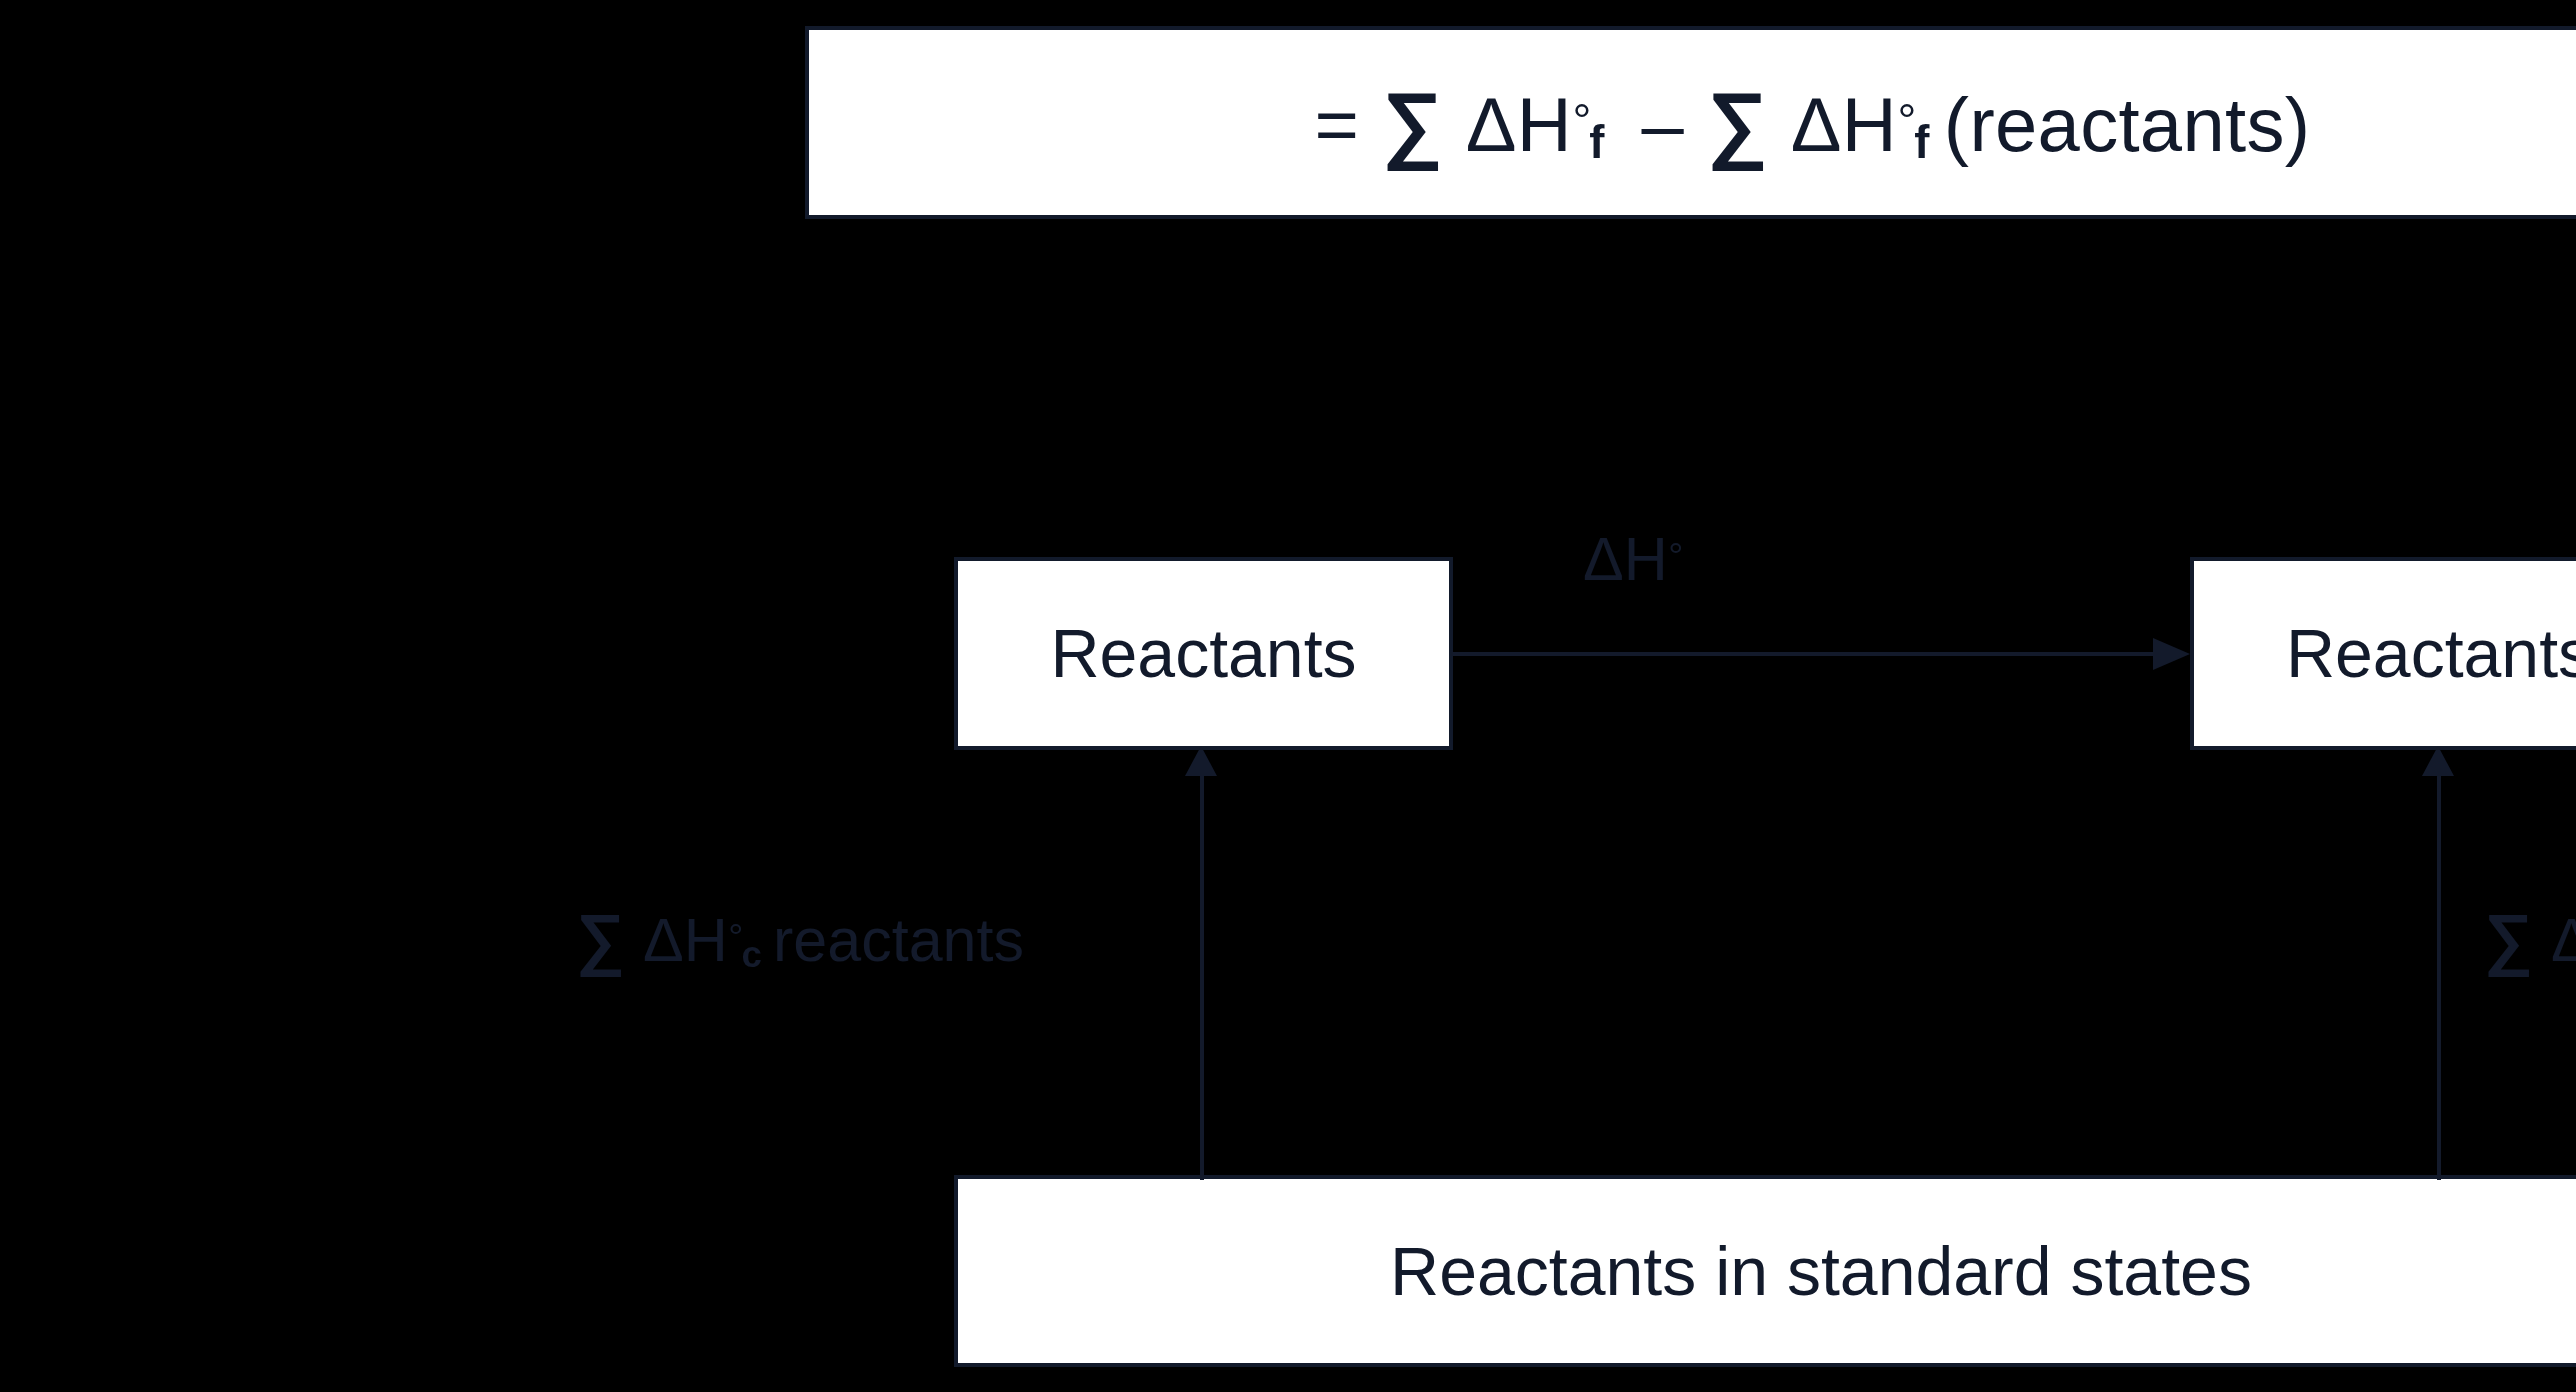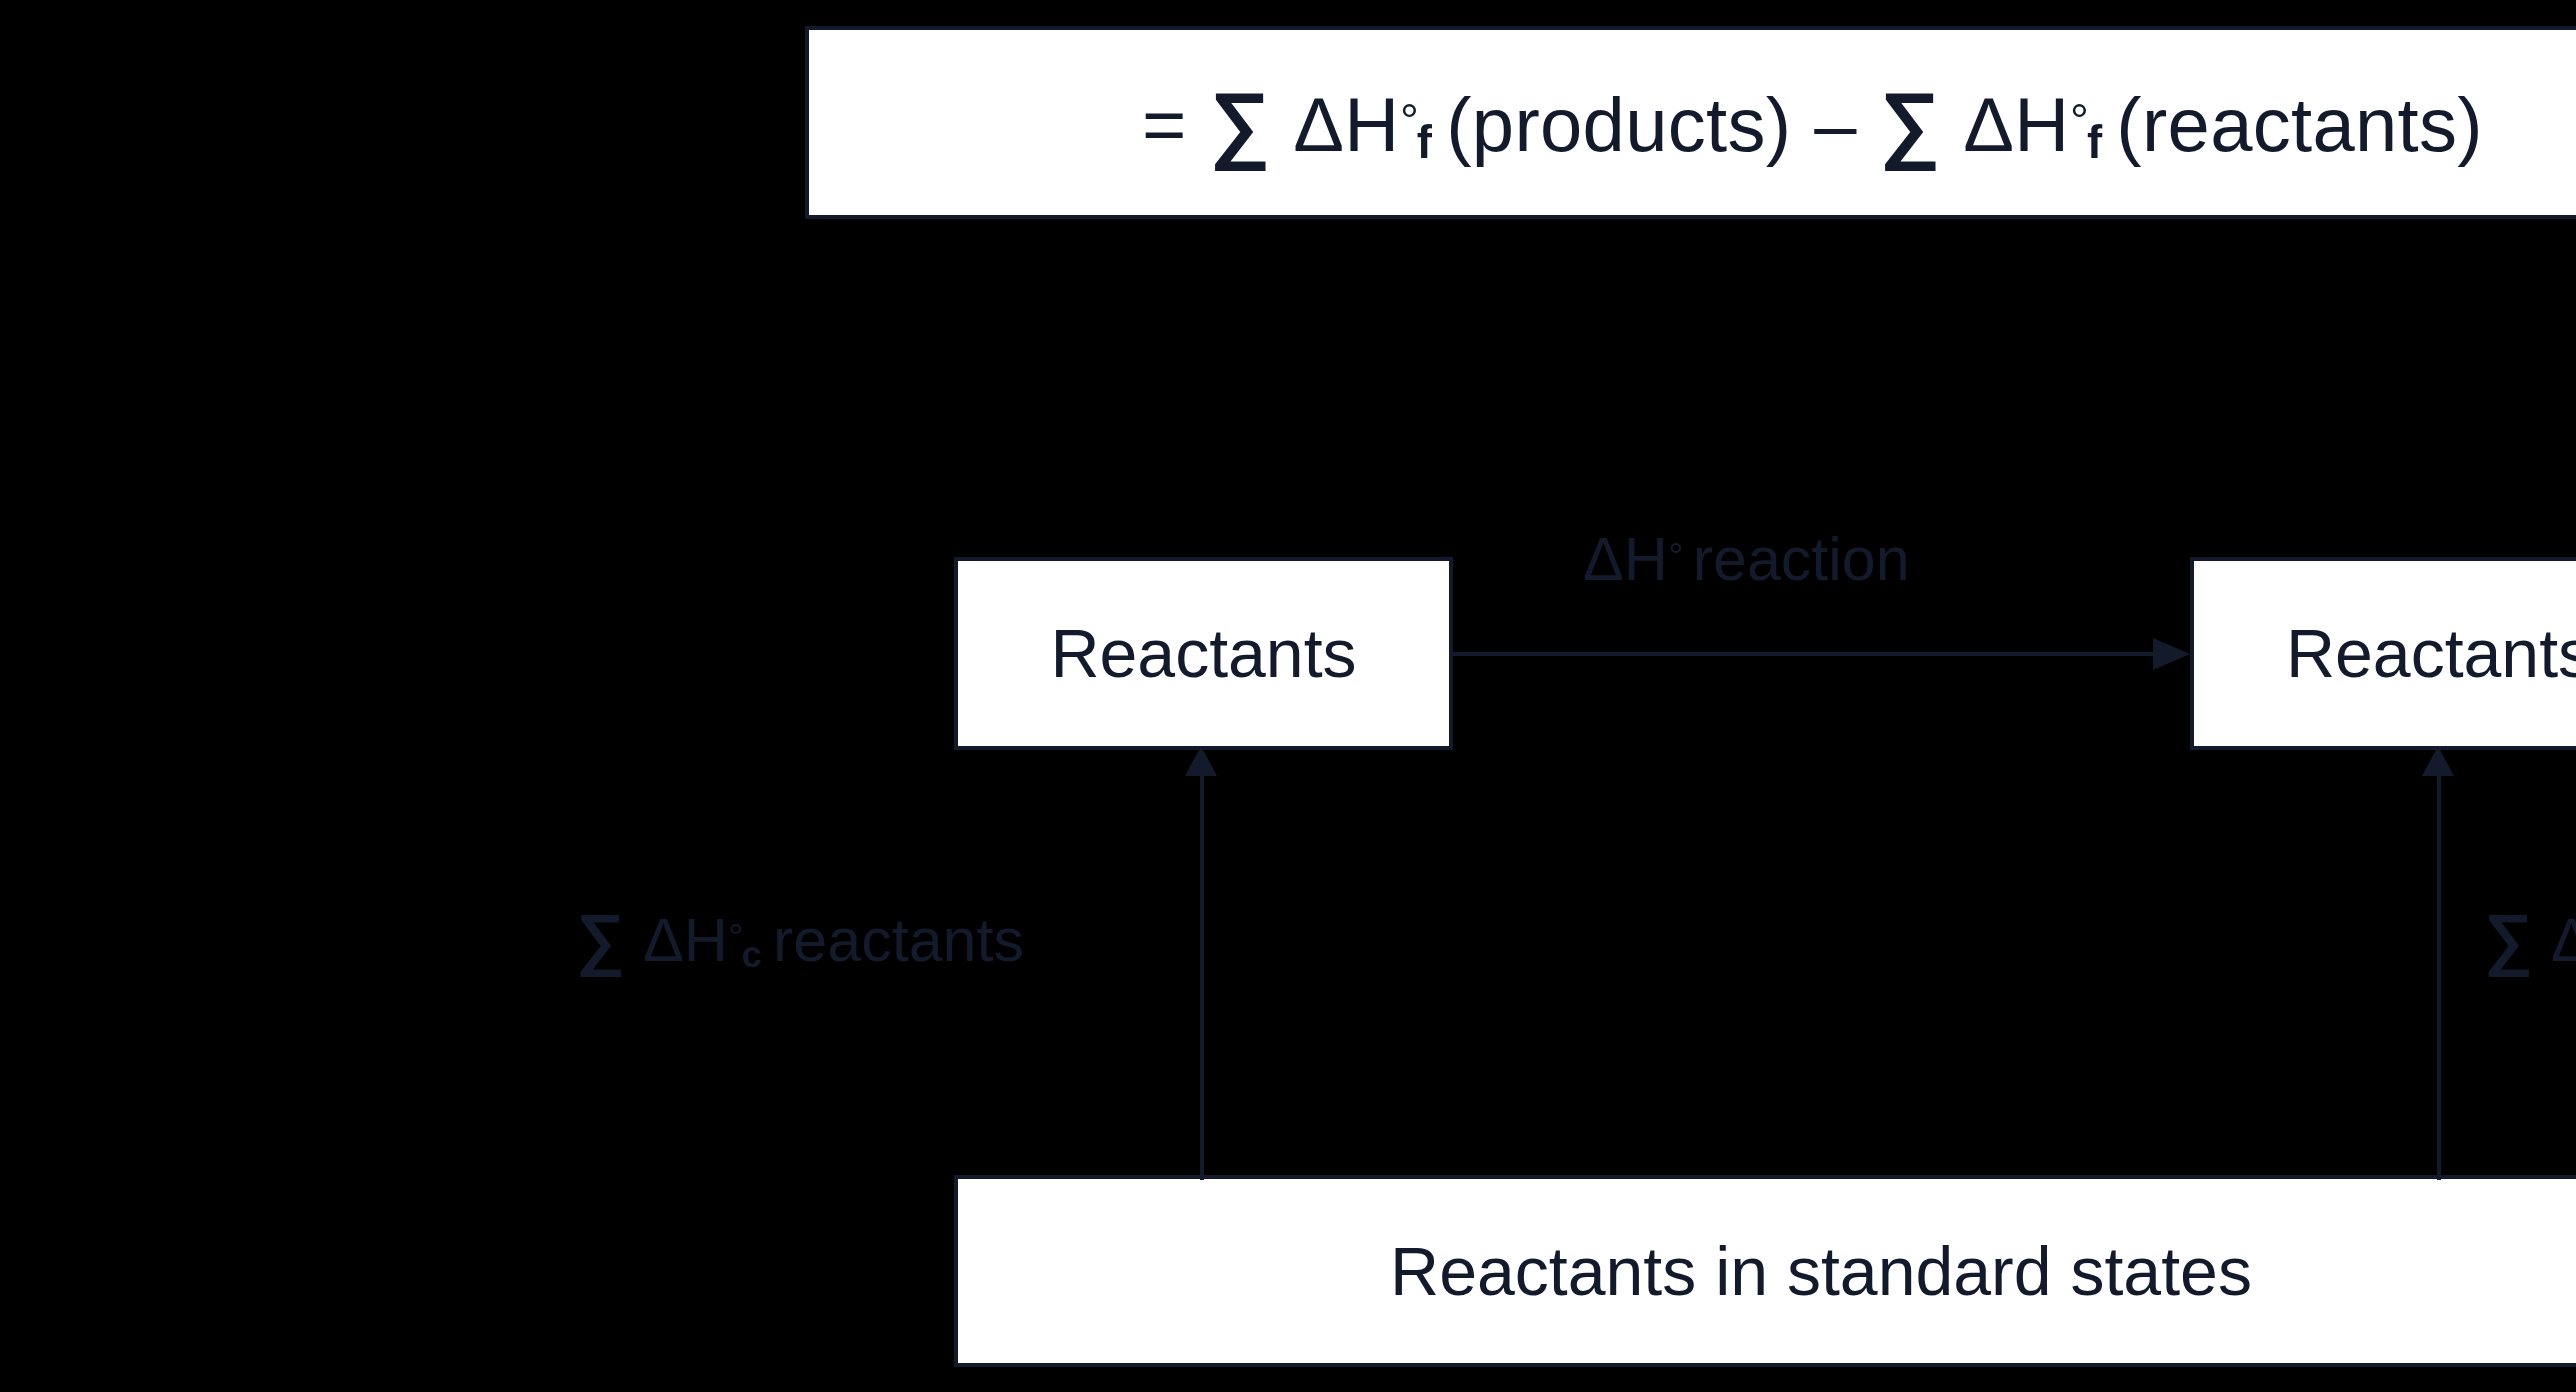--- a/index.html
+++ b/index.html
@@ -195,21 +195,20 @@
     <span class="eq">
       <span class="sp"></span>
       <span>=</span>
       <span class="sp"></span>
       <span class="sum">∑</span>
       <span class="sp"></span>
       <span>ΔH</span>
         <span class="deg">°</span>
         <span class="sub">f</span>
       <span class="sp-sm"></span>
-      <span>(products)</span>
       <span class="sp"></span>
       <span>–</span>
       <span class="sp"></span>
       <span class="sum">∑</span>
       <span class="sp"></span>
       <span>ΔH</span>
         <span class="deg">°</span>
         <span class="sub">f</span>
       <span class="sp-sm"></span>
       <span>(reactants)</span>
@@ -235,21 +234,20 @@
   <div id="left-arrow-head"></div>
 
   <div id="right-arrow-line" class="line"></div>
   <div id="right-arrow-head"></div>
 
   <div id="reaction-label" class="dark-label">
     <span class="eq">
       <span>ΔH</span>
         <span class="deg">°</span>
       <span class="sp-sm"></span>
-      <span> reaction</span>
     </span>
   </div>
 
   <div id="left-label" class="dark-label">
     <span class="eq">
       <span class="sum">∑</span>
       <span class="sp"></span>
       <span>ΔH</span>
         <span class="deg">°</span>
         <span class="sub">c</span>

